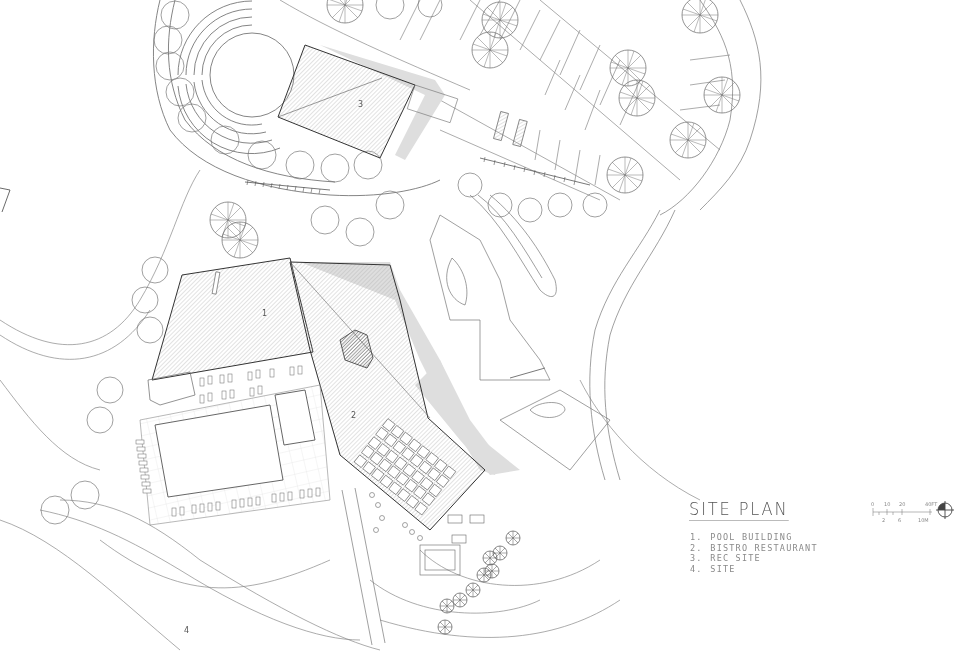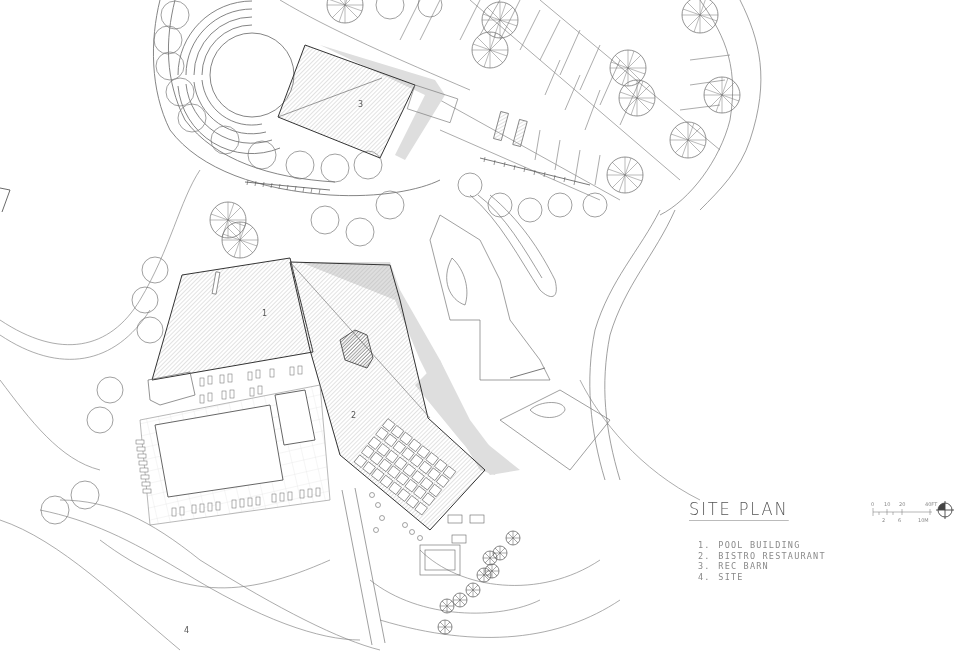--- a/index.html
+++ b/index.html
@@ -6,21 +6,21 @@
     body { width: 960px; height: 654px; position: relative; overflow: hidden; font-family: "DejaVu Sans", sans-serif; }
     #plan { position: absolute; left: 0; top: 0; width: 960px; height: 654px; }
     .title {
       position: absolute; left: 689px; top: 499px;
       font-family: "DejaVu Sans", sans-serif; font-weight: 200;
       font-size: 17px; letter-spacing: 2px; color: #555;
       border-bottom: 1px solid #bbb; padding-bottom: 1px;
       transform: scaleX(0.95); transform-origin: left;
     }
     .legend {
-      position: absolute; left: 690px; top: 532px; margin: 8px; padding: 0;
+      position: absolute; left: 690px; top: 532px; margin: 0; padding: 0;
       list-style: none; font-family: "DejaVu Sans Mono", monospace;
       font-size: 8.5px; line-height: 10.5px; color: #8a8a8a; letter-spacing: 1.2px;
     }
     .legend li { white-space: nowrap; }
     .legend .num { display: inline-block; width: 14px; }
     .building-label { font-family: "DejaVu Sans", sans-serif; font-size: 8px; fill: #555; }
     .scale-text { font-family: "DejaVu Sans", sans-serif; font-size: 5px; fill: #888; }
   </style>
 </head>
 <body>
@@ -380,15 +380,15 @@
     <line x1="936" y1="510" x2="954" y2="510" stroke="#444" stroke-width="0.9"></line>
     <path d="M945 503 L945 510 L938 510 A7 7 0 0 1 945 503 Z" fill="#444"></path>
   </g>
 </svg>
 
 <div class="title">SITE PLAN</div>
 
 <ul class="legend">
   <li><span class="num">1.</span> <span>POOL BUILDING</span></li>
   <li><span class="num">2.</span> <span>BISTRO RESTAURANT</span></li>
-  <li><span class="num">3.</span> <span>REC BARN</span></li>
+  <li><span class="num">3.</span> <span>REC SITE</span></li>
   <li><span class="num">4.</span> <span>SITE</span></li>
 </ul>
 
 </body></html>

